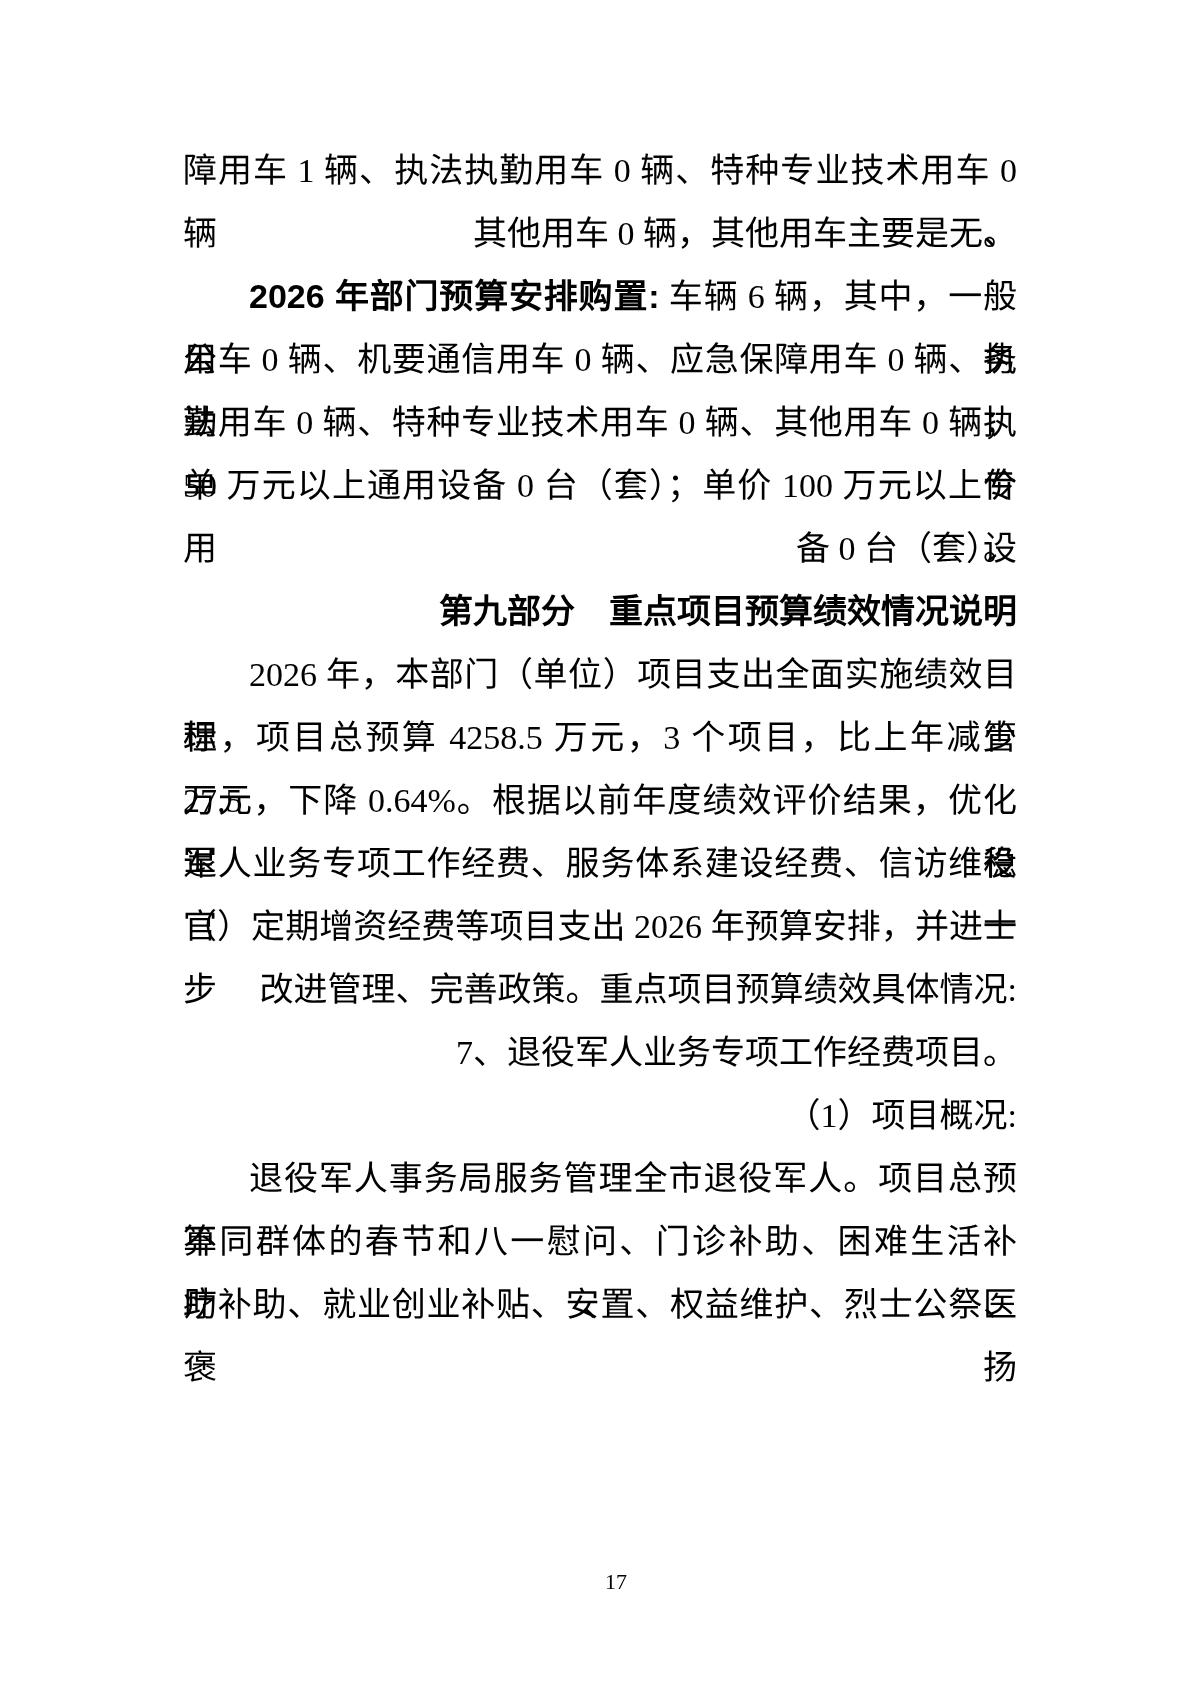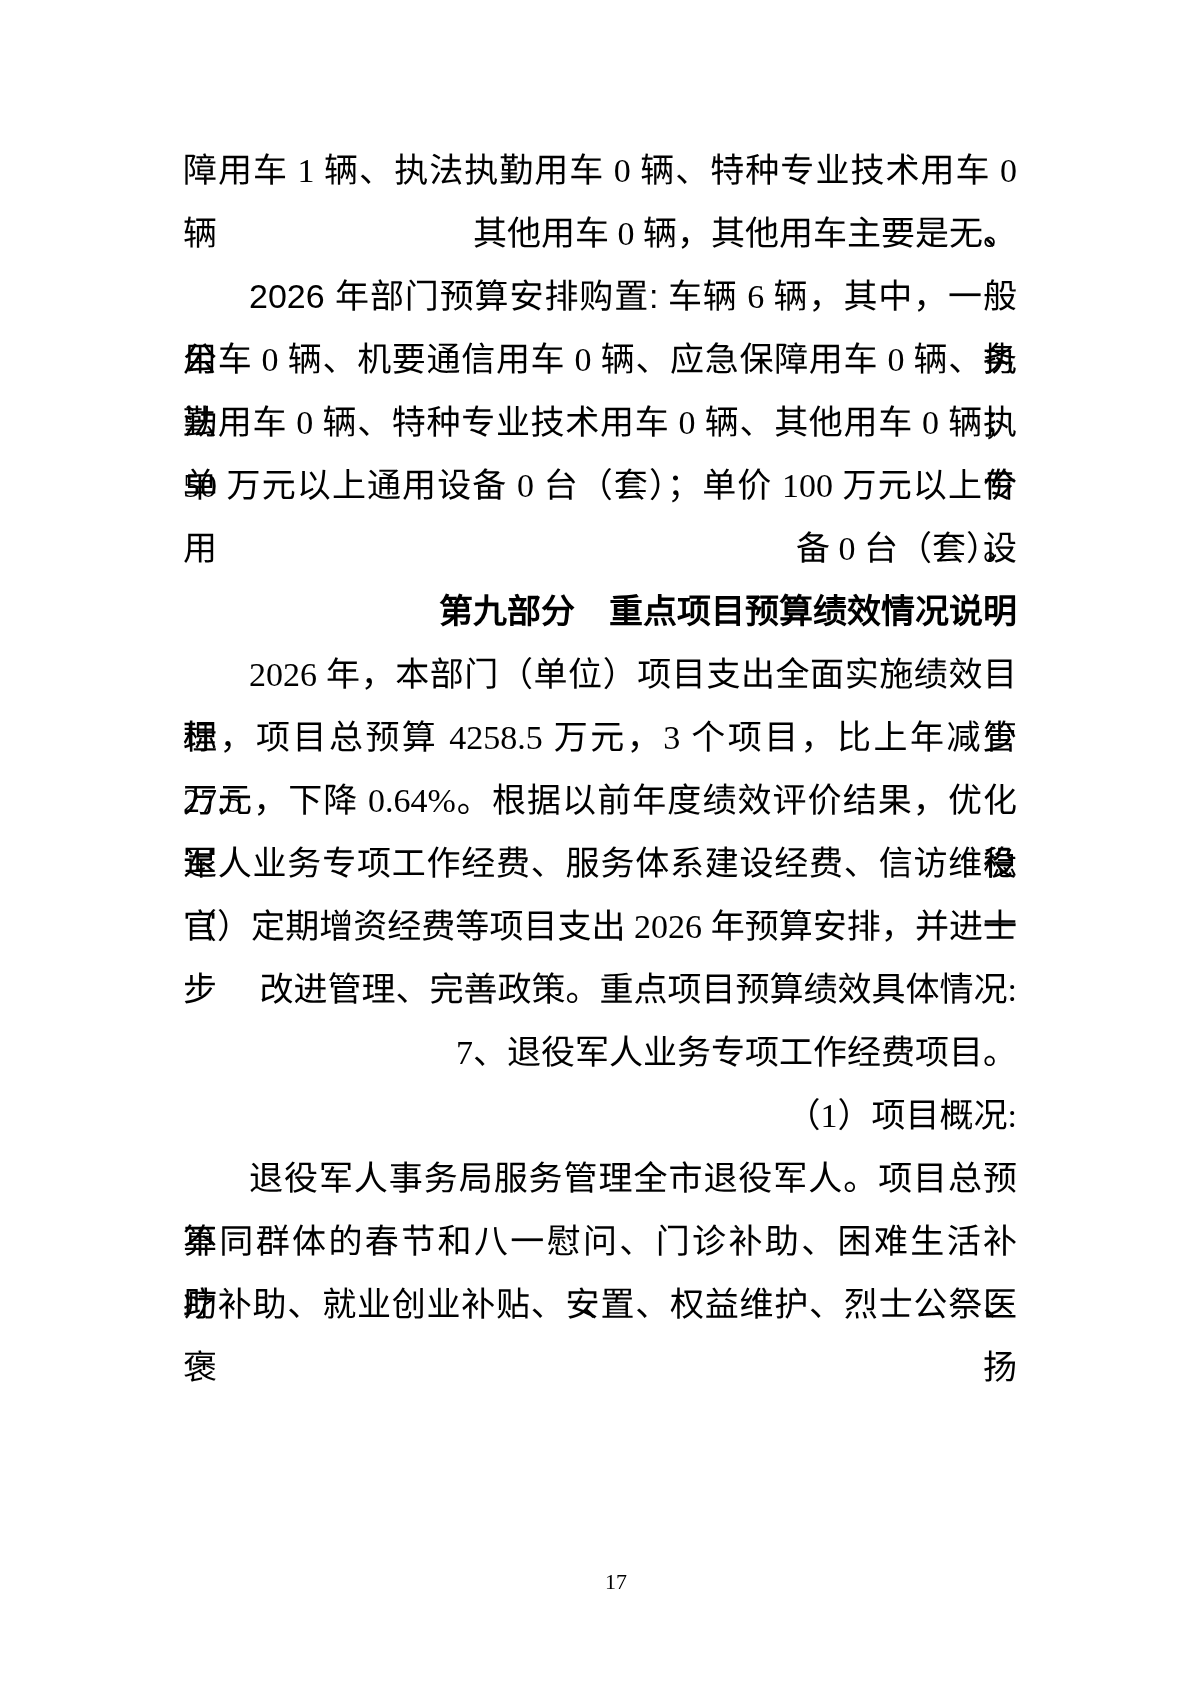--- a/index.html
+++ b/index.html
@@ -29,21 +29,21 @@
   }
   
   .j {
     text-align: justify;
     text-align-last: justify;
     text-justify: inter-character;
   }
   .indent { text-indent: 66px; }
   .hei {
     font-family: "Liberation Sans", "DejaVu Sans", sans-serif;
-    font-weight: 400;
+    font-weight: 700;
   }
   .heading {
     font-family: "Liberation Sans", "DejaVu Sans", sans-serif;
     font-weight: 700;
   }
   .page-number {
     position: absolute;
     left: 16px;
     top: 1566px;
     width: 100%;

